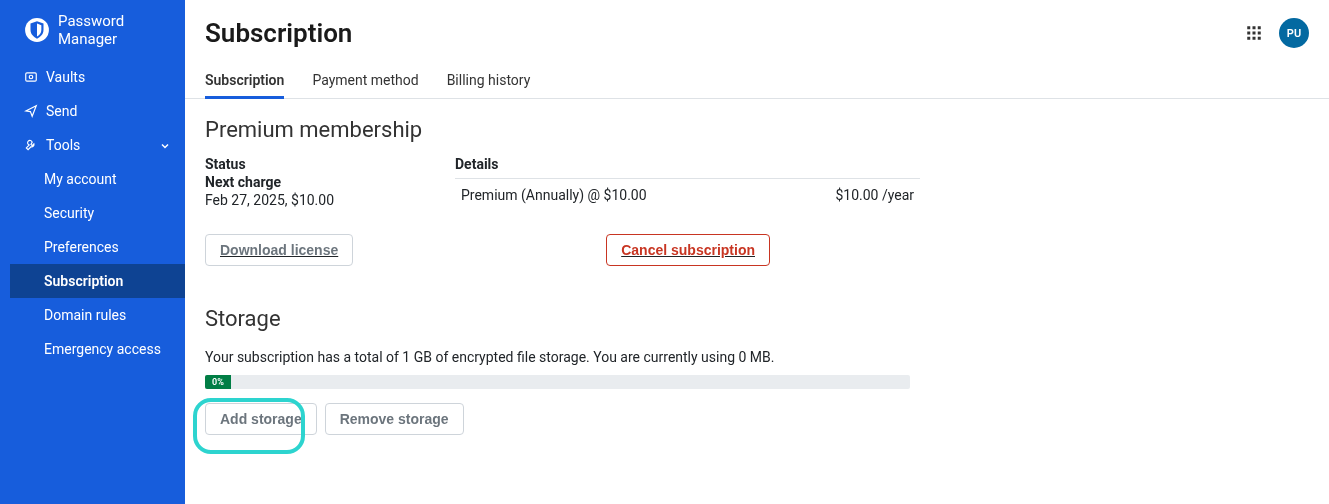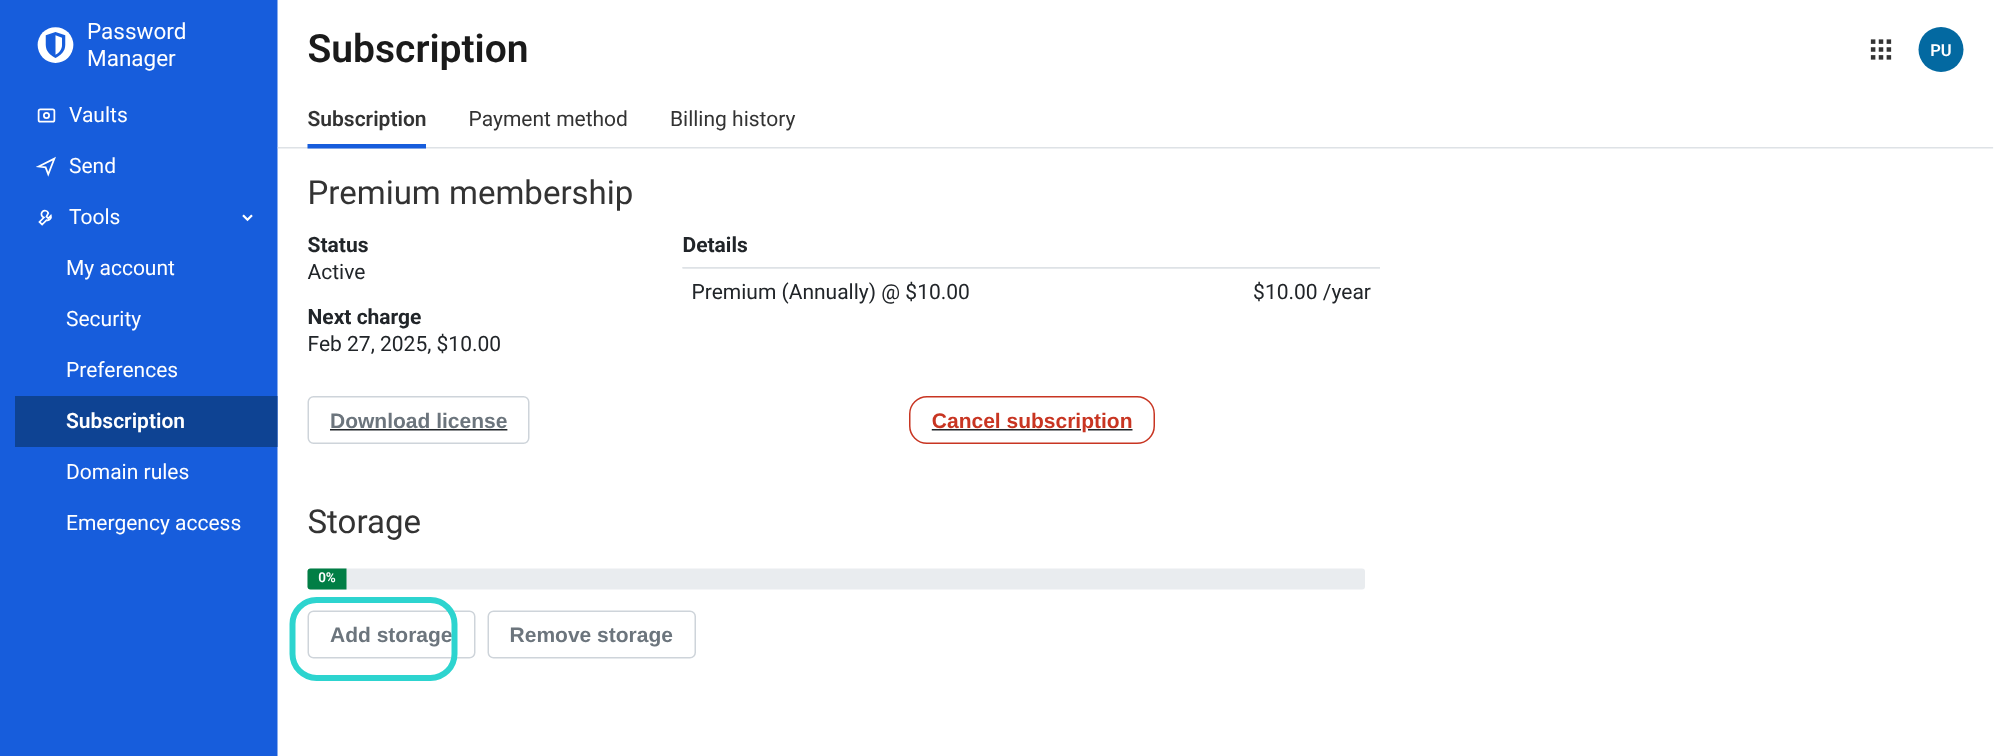--- a/index.html
+++ b/index.html
@@ -166,21 +166,20 @@
       padding: 7px 14px;
       border-radius: 4px;
       font-size: 14px;
       cursor: pointer;
       font-weight: 600;
     }
     .btn-danger {
       border-color: #c83522;
       color: #c83522;
       font-weight: 600;
-      border-radius: 12px;
     }
     .row-actions {
       display: flex;
       justify-content: space-between;
       margin-top: 12px;
       width: 565px;
       text-decoration: underline;
     }
 
     .storage-section { margin-top: 40px; }
@@ -297,21 +296,20 @@
     <div class="tab active"><span>Subscription</span></div>
     <div class="tab"><span>Payment method</span></div>
     <div class="tab"><span>Billing history</span></div>
   </div>
 
   <div class="content">
     <h2 class="section-title">Premium membership</h2>
     <div class="cols">
       <div class="col-left">
         <div class="field-label">Status</div>
-        <div class="field-value">Active</div>
         <div class="field-label">Next charge</div>
         <div class="field-value">Feb 27, 2025, $10.00</div>
       </div>
       <div class="col-right">
         <table class="details-table">
           <thead>
               <tr>
                 <th colspan="2">Details</th>
               </tr>
             </thead>
@@ -324,20 +322,21 @@
         </table>
       </div>
     </div>
     <div class="row-actions">
       <button class="btn">Download license</button>
       <button class="btn btn-danger">Cancel subscription</button>
     </div>
 
     <div class="storage-section">
       <h2 class="section-title" style="margin-bottom:18px;">Storage</h2>
+      <div class="storage-desc">Your subscription has a total of 1 GB of encrypted file storage. You are currently using 0 MB.</div>
       <div class="progress-wrap">
         <div class="progress-bar">0%</div>
       </div>
       <div class="storage-btns">
         <button class="btn">Add storage</button>
         <button class="btn">Remove storage</button>
       </div>
     </div>
   </div>
 

